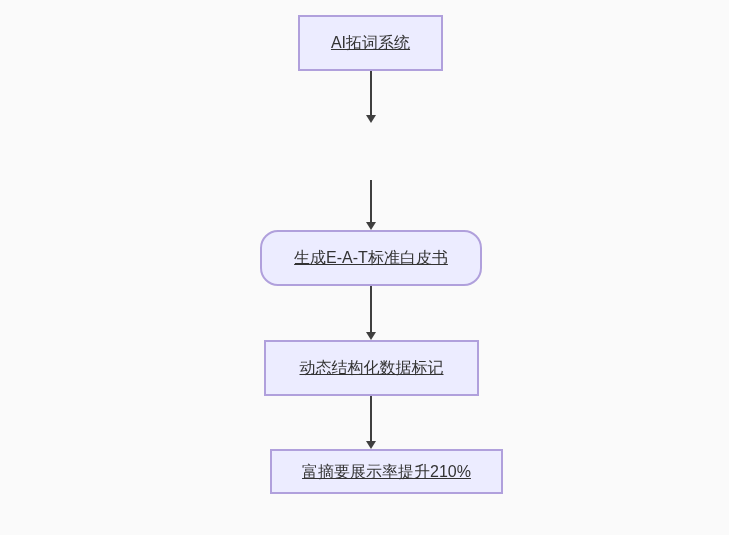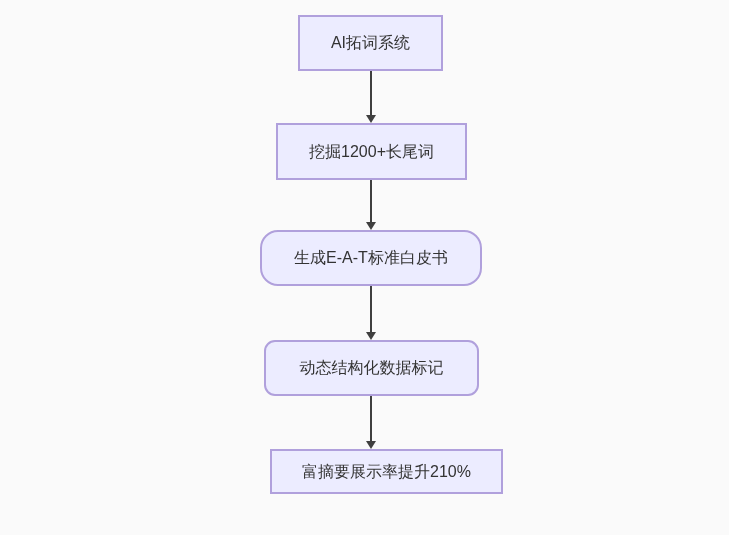--- a/index.html
+++ b/index.html
@@ -25,25 +25,26 @@
     border: 2px solid var(--node_border, #b0a0dc);
     display: flex;
     align-items: center;
     justify-content: center;
   }
   .node-label {
     font-size: 16px;
     color: var(--text_color, #333333);
     white-space: nowrap;
     line-height: 1;
+    text-decoration: underline;
   }
   .n0 { left: 298px; top: 15px;  width: 145px; height: 56px; }
   .n1 { left: 276px; top: 123px; width: 191px; height: 57px; }
   .n2 { left: 260px; top: 230px; width: 222px; height: 56px; border-radius: 18px; }
-  .n3 { left: 264px; top: 340px; width: 215px; height: 56px; border-radius: 11px; }
+  .n3 { left: 264px; top: 340px; width: 215px; height: 56px; }
   .n4 { left: 270px; top: 449px; width: 233px; height: 45px; }
   .arrow {
     position: absolute;
     left: 371px;
     transform: translateX(-50%);
     width: 12px;
     display: flex;
     flex-direction: column;
     align-items: center;
   }
@@ -71,23 +72,20 @@
 
   <div class="node n0">
     <span class="node-label">AI拓词系统</span>
   </div>
 
   <div class="arrow a0">
     <div class="arrow-line"></div>
     <div class="arrow-head"></div>
   </div>
 
-  <div class="node n1">
-    <span class="node-label">挖掘1200+长尾词</span>
-  </div>
 
   <div class="arrow a1">
     <div class="arrow-line"></div>
     <div class="arrow-head"></div>
   </div>
 
   <div class="node n2">
     <span class="node-label">生成E-A-T标准白皮书</span>
   </div>
 

